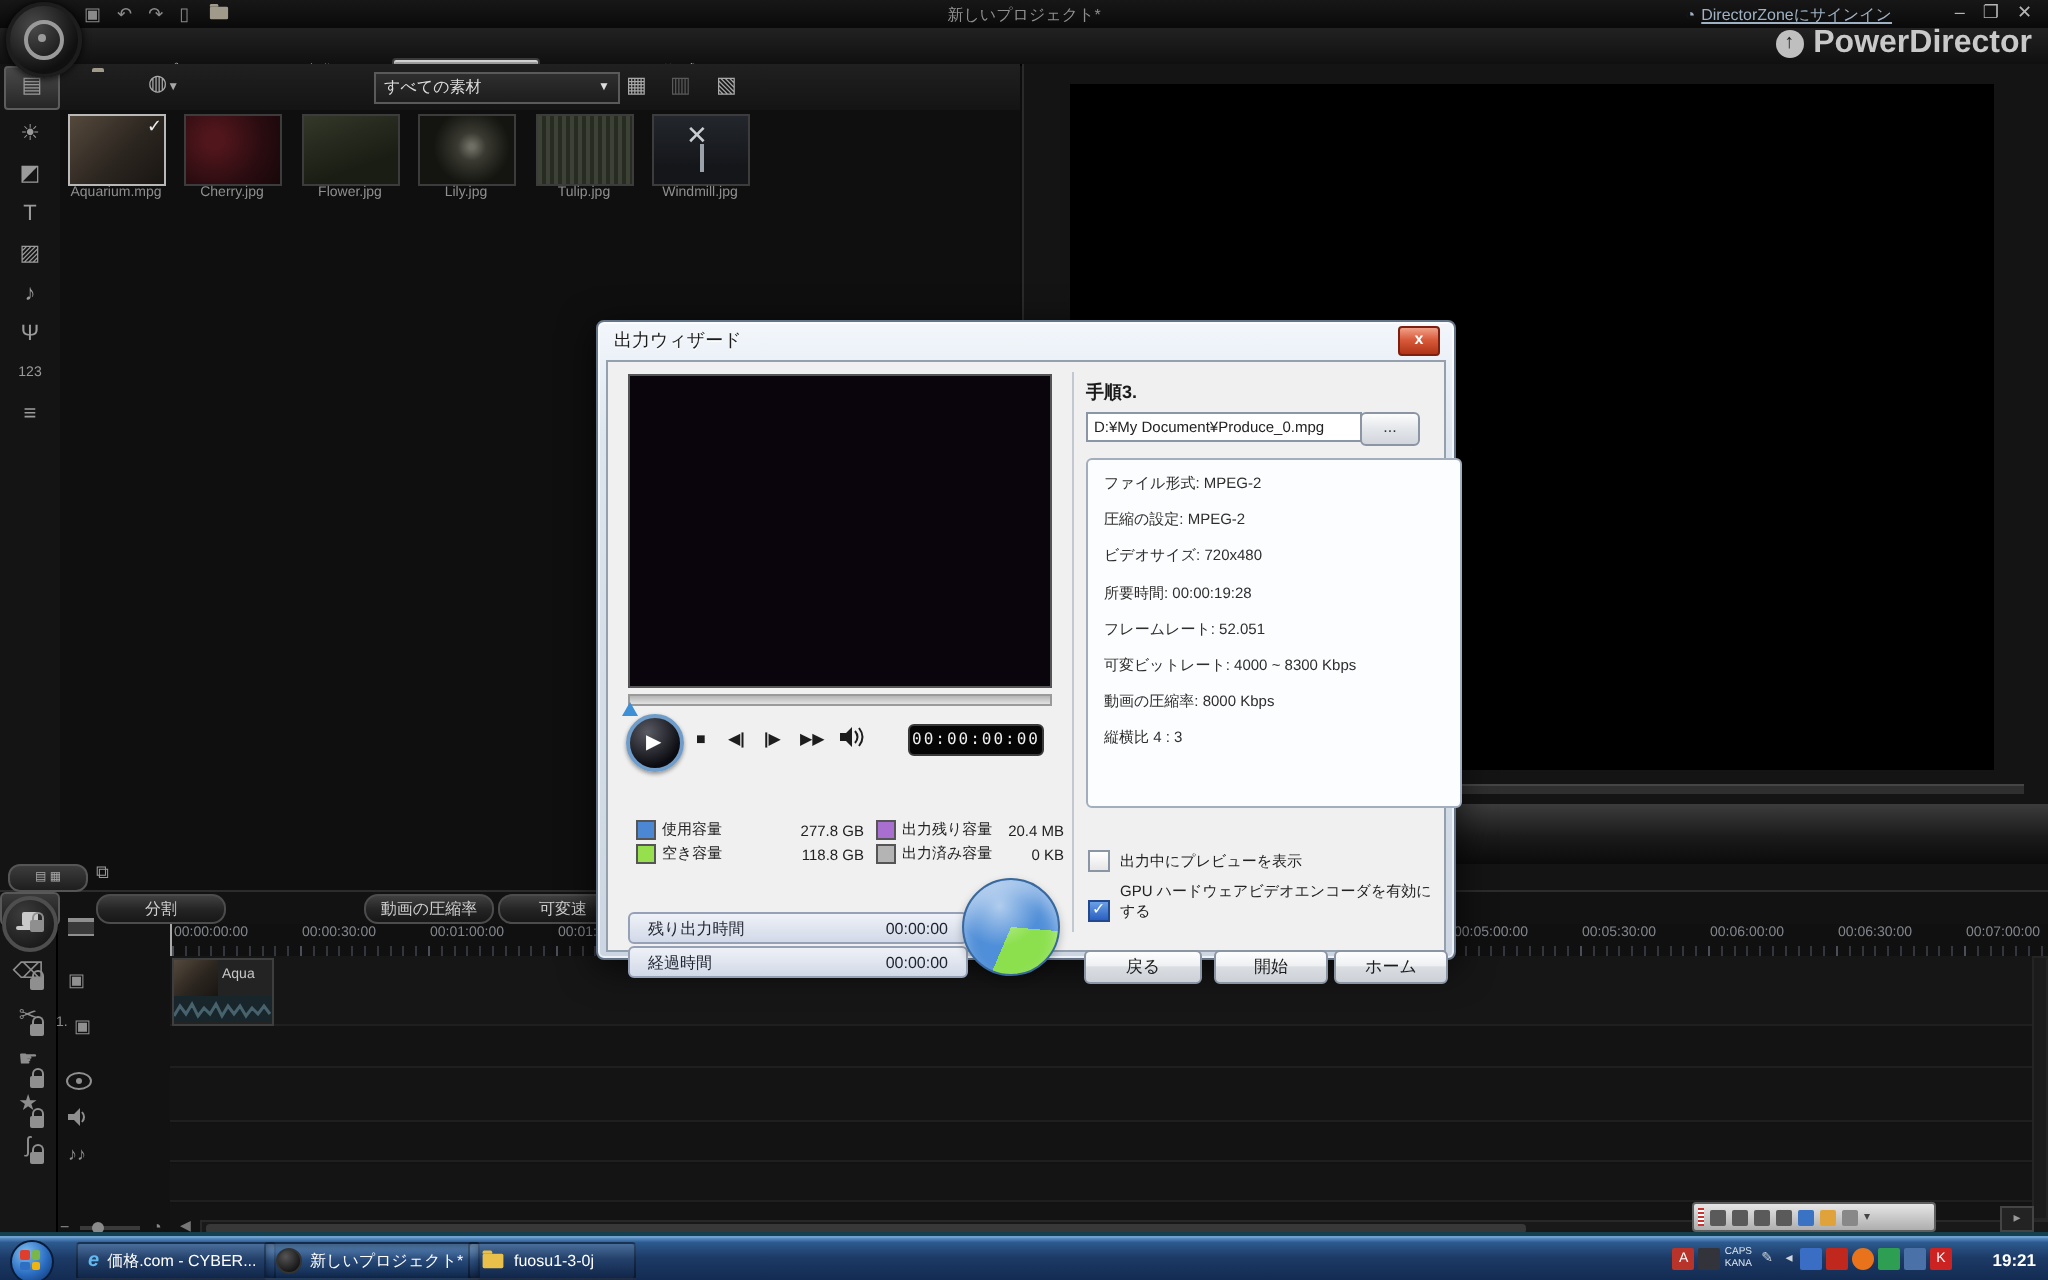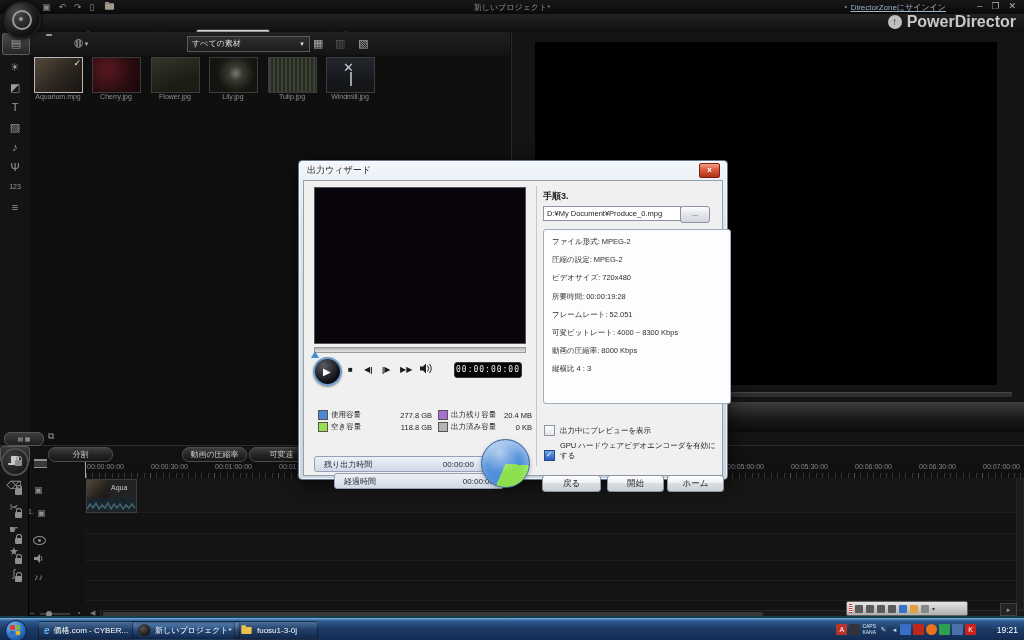--- a/index.html
+++ b/index.html
@@ -164,21 +164,21 @@
   .titem{position:absolute;top:2px;height:17px;border-radius:2px;display:flex;align-items:center;gap:4px;padding:0 5px;
     background:linear-gradient(rgba(255,255,255,.14),rgba(255,255,255,.03) 50%,rgba(0,0,0,.12));
     border:1px solid rgba(0,0,0,.35);color:#fff;font-size:8px;white-space:nowrap;overflow:hidden;}
   .titem.active{background:linear-gradient(rgba(150,195,240,.45),rgba(70,120,180,.25) 50%,rgba(10,30,60,.3));
     border:1px solid rgba(10,25,50,.6);box-shadow:inset 0 1px 3px rgba(0,0,0,.4);}
   .ie-e{color:#63b8f0;font-weight:bold;font-size:10px;font-style:italic;}
   .pd-mini{width:11px;height:11px;border-radius:50%;background:radial-gradient(circle at 35% 30%,#555,#000);border:1px solid #333;}
   .tray{position:absolute;right:48px;top:5px;display:flex;gap:2px;align-items:center;}
   .ti{width:11px;height:11px;border-radius:1px;color:#fff;font-size:7px;text-align:center;line-height:11px;}
   .capskana{font-size:5px;line-height:5.5px;color:#dce6f0;text-align:left;}
-  .clock{position:absolute;right:6px;top:6px;font-size:8.5px;color:#fff;}
+  .clock{position:absolute;right:6px;top:6px;font-size:8.5px;color:#fff;font-weight:bold;}
 </style>
 </head>
 <body>
 
 <div id="screen">
 
   <div class="a titlebar">
     <div class="a mini-tools">
       <span>▣</span>
       <span>↶</span>
@@ -394,21 +394,21 @@
       <div class="caprow" style="left:134px;top:241px;">
         <span class="sw" style="background: rgb(180, 180, 180);"></span>
           <span>出力済み容量</span>
       </div>
       <span class="capval" style="left:182px;top:242px;">0 KB</span>
 
       <div class="timebox" style="top:275px;">
         <span>残り出力時間</span>
           <span>00:00:00</span>
       </div>
-      <div class="timebox" style="top:292px;margin-left:20px;">
+      <div class="timebox" style="top:292px;">
         <span>経過時間</span>
           <span>00:00:00</span>
       </div>
       <div class="pie" id="pie" style="background: radial-gradient(circle at 38% 28%, rgba(255, 255, 255, 0.55), rgba(255, 255, 255, 0) 45%), conic-gradient(rgb(79, 142, 216) 0deg, rgb(79, 142, 216) 95deg, rgb(140, 224, 78) 95deg, rgb(140, 224, 78) 203deg, rgb(79, 142, 216) 203deg, rgb(79, 142, 216) 360deg);"></div>
 
       <div class="vsep"></div>
 
       <div class="step">手順3.</div>
       <div class="pathin">D:¥My Document¥Produce_0.mpg</div>
       <div class="browse">...</div>

